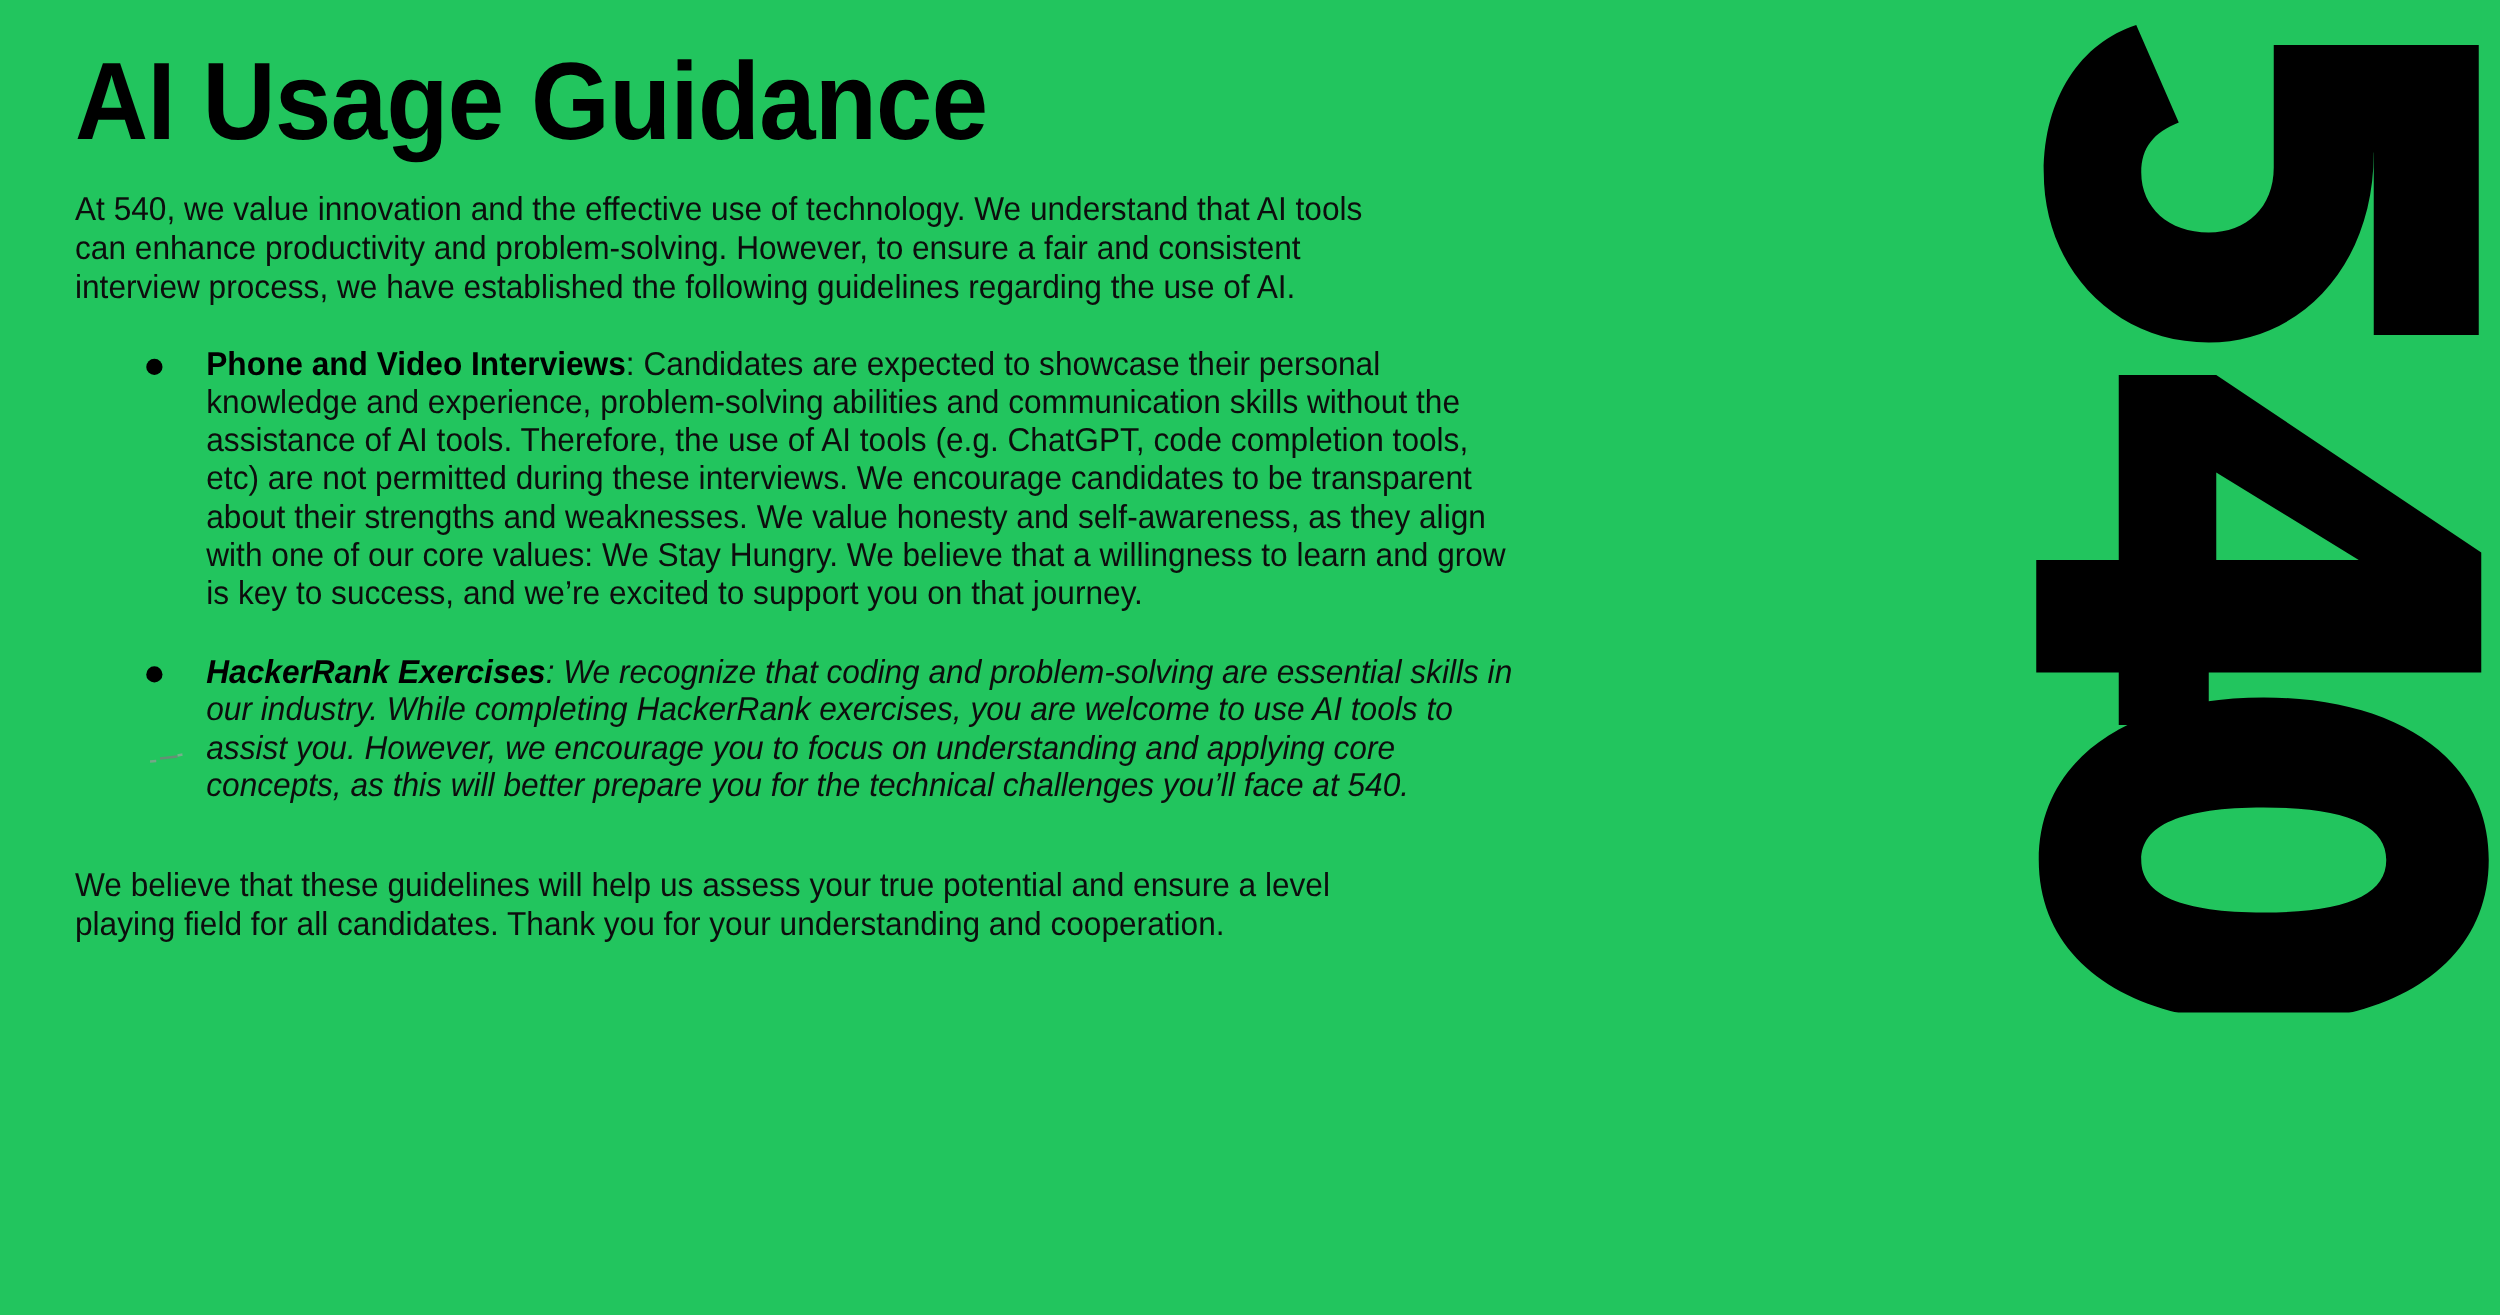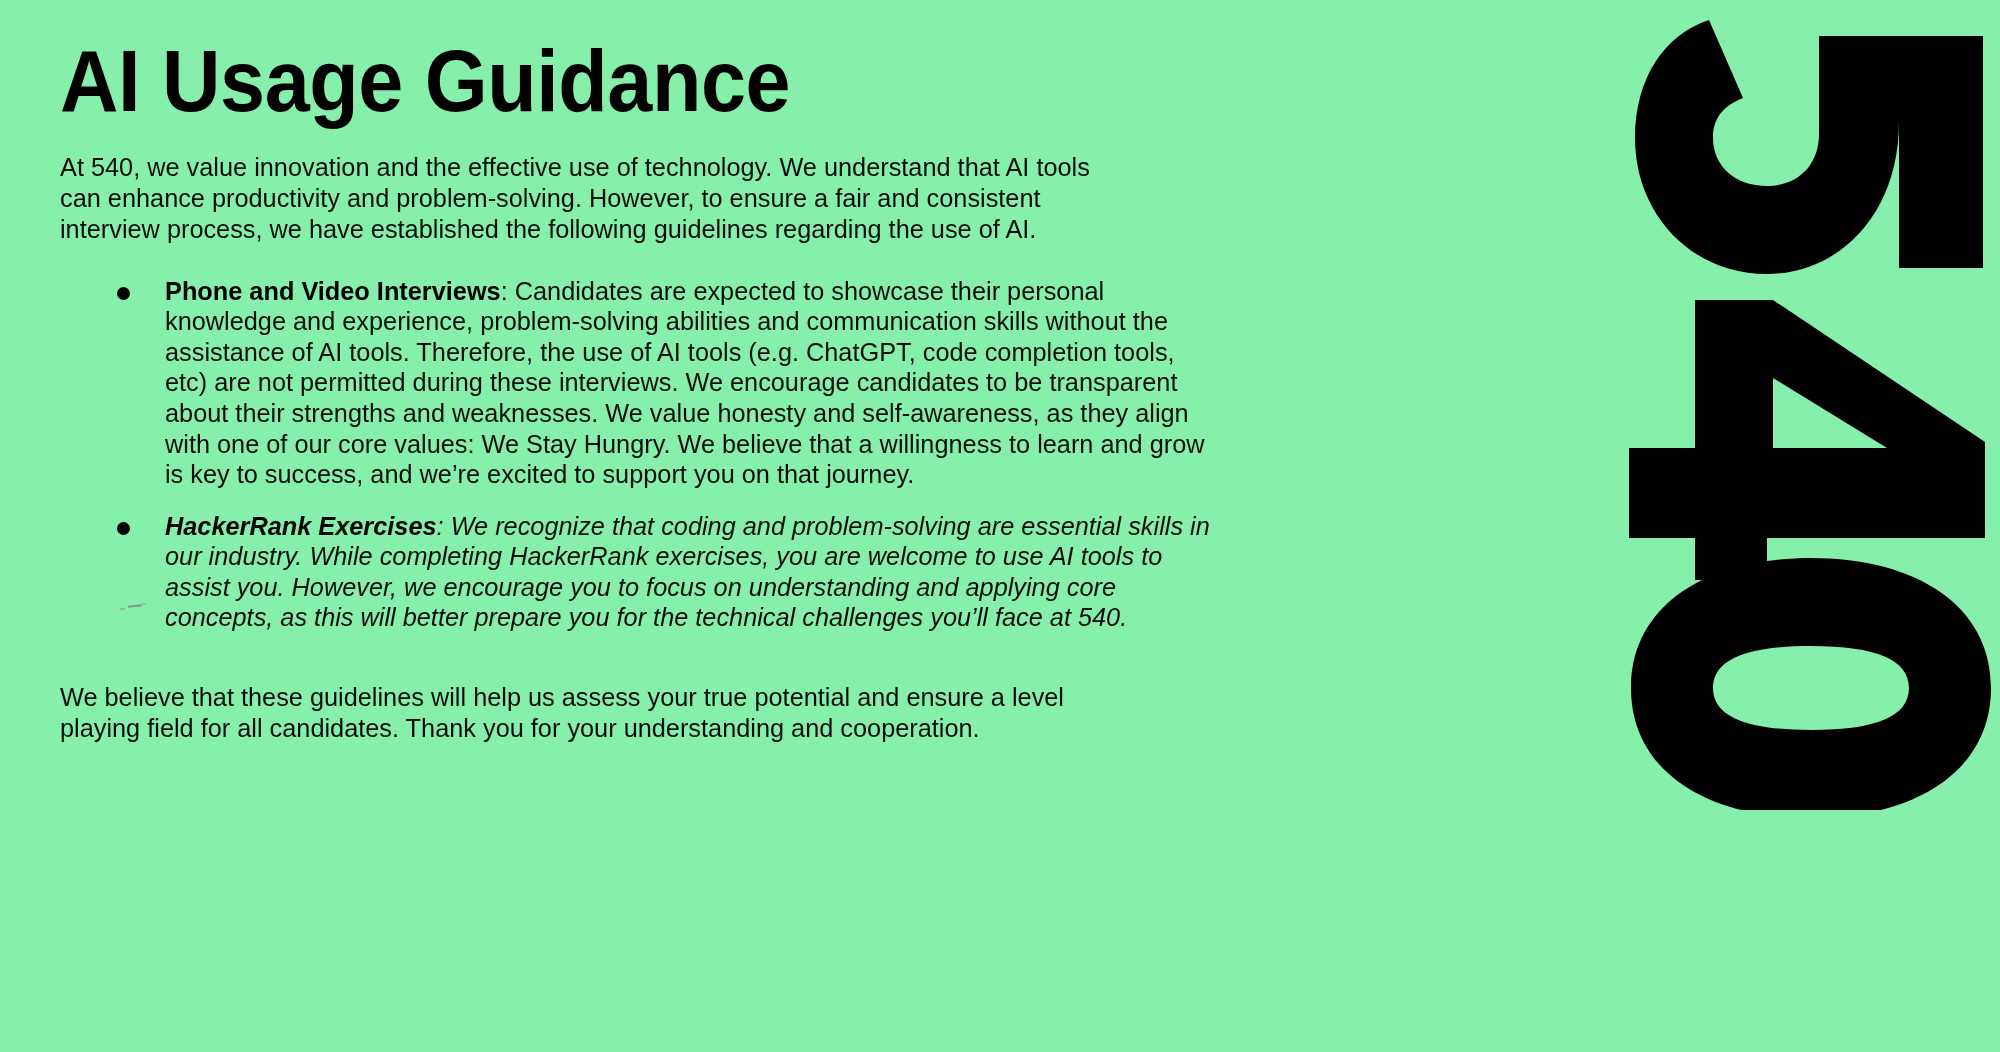--- a/index.html
+++ b/index.html
@@ -14,21 +14,21 @@
     height: 1052px;
     position: relative;
     overflow: hidden;
     font-family: "Liberation Sans", "DejaVu Sans", sans-serif;
     color: #000000;
   }
 
   #slide {
     position: absolute;
     inset: 0;
-    background: #86efac;
+    background: #22c55e;
   }
 
   
   #content {
     position: absolute;
     left: 60px;
     top: 36px;
     width: 1140px;
   }
 
@@ -62,21 +62,21 @@
 
   
   #guidelines-list {
     list-style: none;
     margin: 0 0 0 0;
     padding: 0;
   }
   .bullet-item {
     position: relative;
     padding-left: 105px;
-    margin-bottom: 21px;
+    margin-bottom: 32px;
   }
   .bullet-item:last-child { margin-bottom: 0; font-style: italic; }
 
   .bullet-marker {
     position: absolute;
     left: 57px;
     top: 11px;
     width: 13px;
     height: 13px;
     border-radius: 50%;

